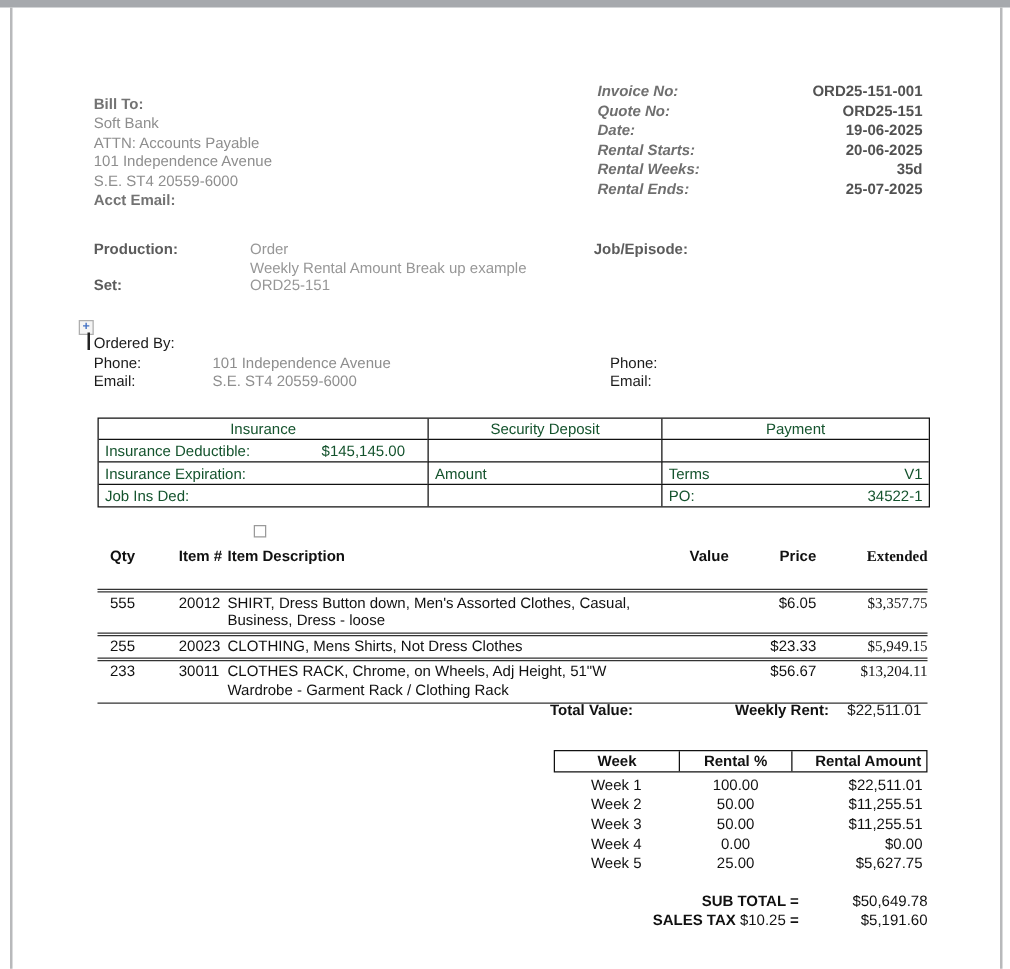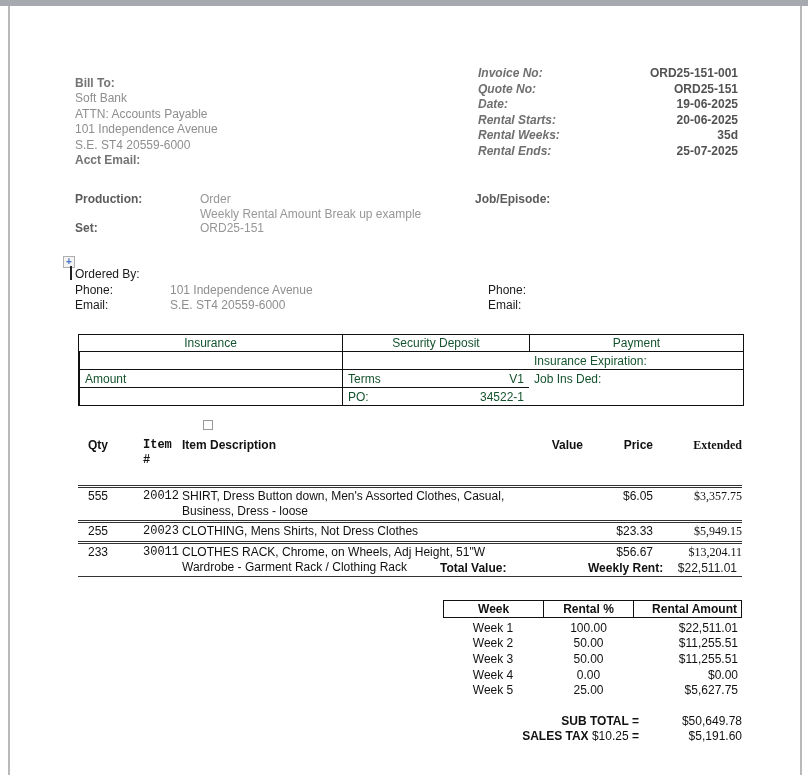--- a/index.html
+++ b/index.html
@@ -34,21 +34,21 @@
   .ins-cell.no-left{border-left:none;}
   .ins-cell.center{justify-content:center;}
   .ins-cell.split{justify-content:space-between;}
   
   .items{left:78px;top:438px;width:664px;color:#111;}
   .it-row{display:flex;align-items:flex-start;line-height:14.6px;}
   .it-head{font-weight:bold;border-bottom:3px double #333;padding-bottom:18px;}
   .it-body{border-bottom:3px double #333;padding:1px 0 2px 0;}
   .it-body.last{border-bottom:1.5px solid #333;}
   .c-qty{width:45px;padding-left:10px;box-sizing:border-box;}
-  .c-item{width:59px;padding-left:20px;box-sizing:border-box;font-family:Liberation Mono, monospace;}
+  .c-item{width:59px;padding-left:20px;box-sizing:border-box;}
   .c-desc-h{width:330px;}
   .c-val-h{width:71px;text-align:right;}
   .c-desc{width:371px;}
   .c-price-h{width:70px;text-align:right;}
   .c-price{width:100px;text-align:right;}
   .c-ext{width:89px;text-align:right;font-family:Liberation Serif, serif;}
   .desc-line:empty{display:none;}
   
   .rent-label{font-weight:bold;color:#111;}
   
@@ -129,20 +129,24 @@
 <div class="abs ordered glbl" style="left:75px;top:298px;">Email:</div>
 <div class="abs ordered gval" style="left:170px;top:298px;">S.E. ST4 20559-6000</div>
 <div class="abs ordered glbl" style="left:488px;top:283px;">Phone:</div>
 <div class="abs ordered glbl" style="left:488px;top:298px;">Email:</div>
 
 <div class="abs ins-table">
   <div class="ins-cell no-top no-left center">Insurance</div>
   <div class="ins-cell no-top center">Security Deposit</div>
   <div class="ins-cell no-top center">Payment</div>
 
+  <div class="ins-cell no-left split">
+    <span>Insurance Deductible:</span>
+    <span style="padding-right:13px;">$145,145.00</span>
+  </div>
   <div class="ins-cell"></div>
   <div class="ins-cell"></div>
 
   <div class="ins-cell no-left">
     <span>Insurance Expiration:</span>
   </div>
   <div class="ins-cell">
     <span>Amount</span>
   </div>
   <div class="ins-cell split">

